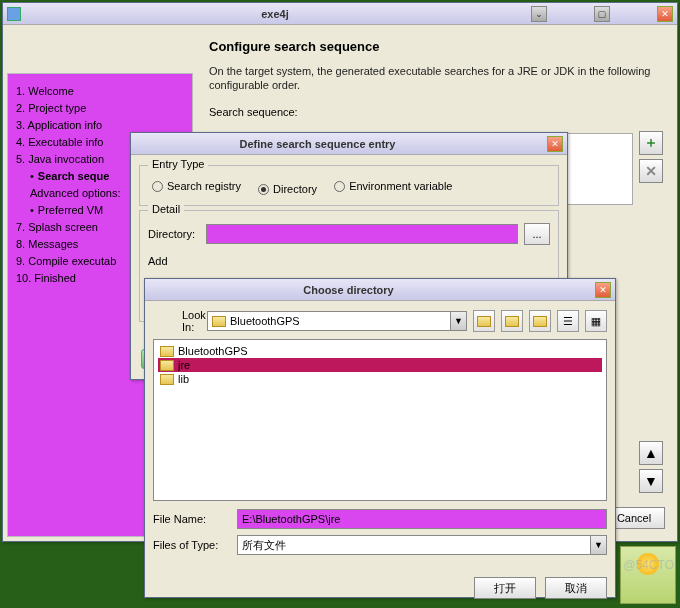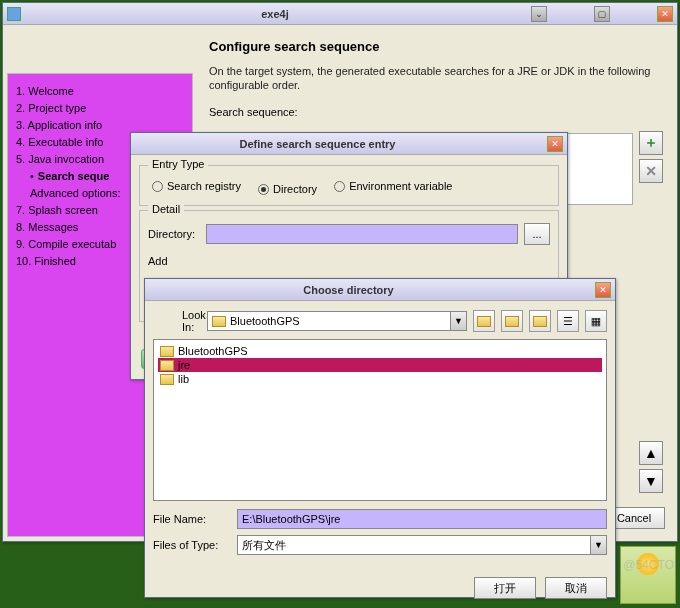--- a/index.html
+++ b/index.html
@@ -22,21 +22,21 @@
   .sidebtns{position:absolute;right:12px;top:128px;width:26px;}
   .sidebtns .sbtn,.sidebtns2 .sbtn{width:24px;height:24px;border:1px solid #888;background:linear-gradient(#fefefe,#dcdcdc);margin-bottom:4px;display:flex;align-items:center;justify-content:center;font-size:14px;}
   .sidebtns2{position:absolute;right:12px;top:438px;width:26px;}
   .btn{height:22px;padding:0 10px;background:linear-gradient(#fefefe,#e0e0e0);border:1px solid #888;display:inline-flex;align-items:center;justify-content:center;min-width:62px;}
   .cancel{position:absolute;right:12px;bottom:12px;}
   .fieldset{border:1px solid #bbb;margin:4px 2px;padding:8px;position:relative;}
   .fieldset .legend{position:absolute;top:-8px;left:8px;background:#ece9d8;padding:0 4px;}
   .radio{display:inline-flex;align-items:center;margin-right:14px;}
   .radio .r{width:11px;height:11px;border:1px solid #666;border-radius:50%;margin-right:4px;display:flex;align-items:center;justify-content:center;}
   .radio .r.sel::after{content:"";width:5px;height:5px;background:#333;border-radius:50%;}
-  .txtinput{height:20px;background:#c4b5fd;border:1px solid #888;padding:0 4px;display:flex;align-items:center;}
+  .txtinput{height:20px;background:#d946ef;border:1px solid #888;padding:0 4px;display:flex;align-items:center;}
   .combo{height:20px;background:#fff;border:1px solid #888;display:flex;align-items:center;}
   .combo .val{flex:1;padding:0 4px;display:flex;align-items:center;gap:4px;}
   .combo .arrow{width:16px;height:100%;border-left:1px solid #888;background:linear-gradient(#eee,#ccc);display:flex;align-items:center;justify-content:center;font-size:9px;}
   .ficon{width:14px;height:11px;background:linear-gradient(#f7e9a0,#e7c452);border:1px solid #b89020;display:inline-block;}
   .tbtn{width:22px;height:22px;border:1px solid #999;background:linear-gradient(#fdfdfd,#e2e2e2);display:inline-flex;align-items:center;justify-content:center;margin-left:2px;}
   .filelist{background:#fff;border:1px solid #888;padding:4px;}
   .filelist .row{display:flex;align-items:center;gap:4px;padding:1px 2px;}
   .filelist .row.sel{background:#be185d;}
   .greenbtn{width:20px;height:20px;border:1px solid #5a7;border-radius:3px;background:linear-gradient(#b4eab4,#6bbf6b);display:inline-block;}
   .watermark{position:absolute;right:6px;bottom:36px;color:#9aa;font-size:12px;opacity:.5;pointer-events:none;}
@@ -54,20 +54,21 @@
   </div>
 
   <div class="side">
     <div class="step">1. Welcome</div>
     <div class="step">2. Project type</div>
     <div class="step">3. Application info</div>
     <div class="step">4. Executable info</div>
     <div class="step">5. Java invocation</div>
     <div class="step sub bullet"><b>Search seque</b></div>
     <div class="step sub">Advanced options:</div>
+    <div class="step sub bullet">Preferred VM</div>
     <div class="step">7. Splash screen</div>
     <div class="step">8. Messages</div>
     <div class="step">9. Compile executab</div>
     <div class="step">10. Finished</div>
   </div>
 
   <div class="main">
     <h2>Configure search sequence</h2>
     <div class="desc">On the target system, the generated executable searches for a JRE or JDK in the following configurable order.</div>
     <div class="seqlabel">Search sequence:</div>

